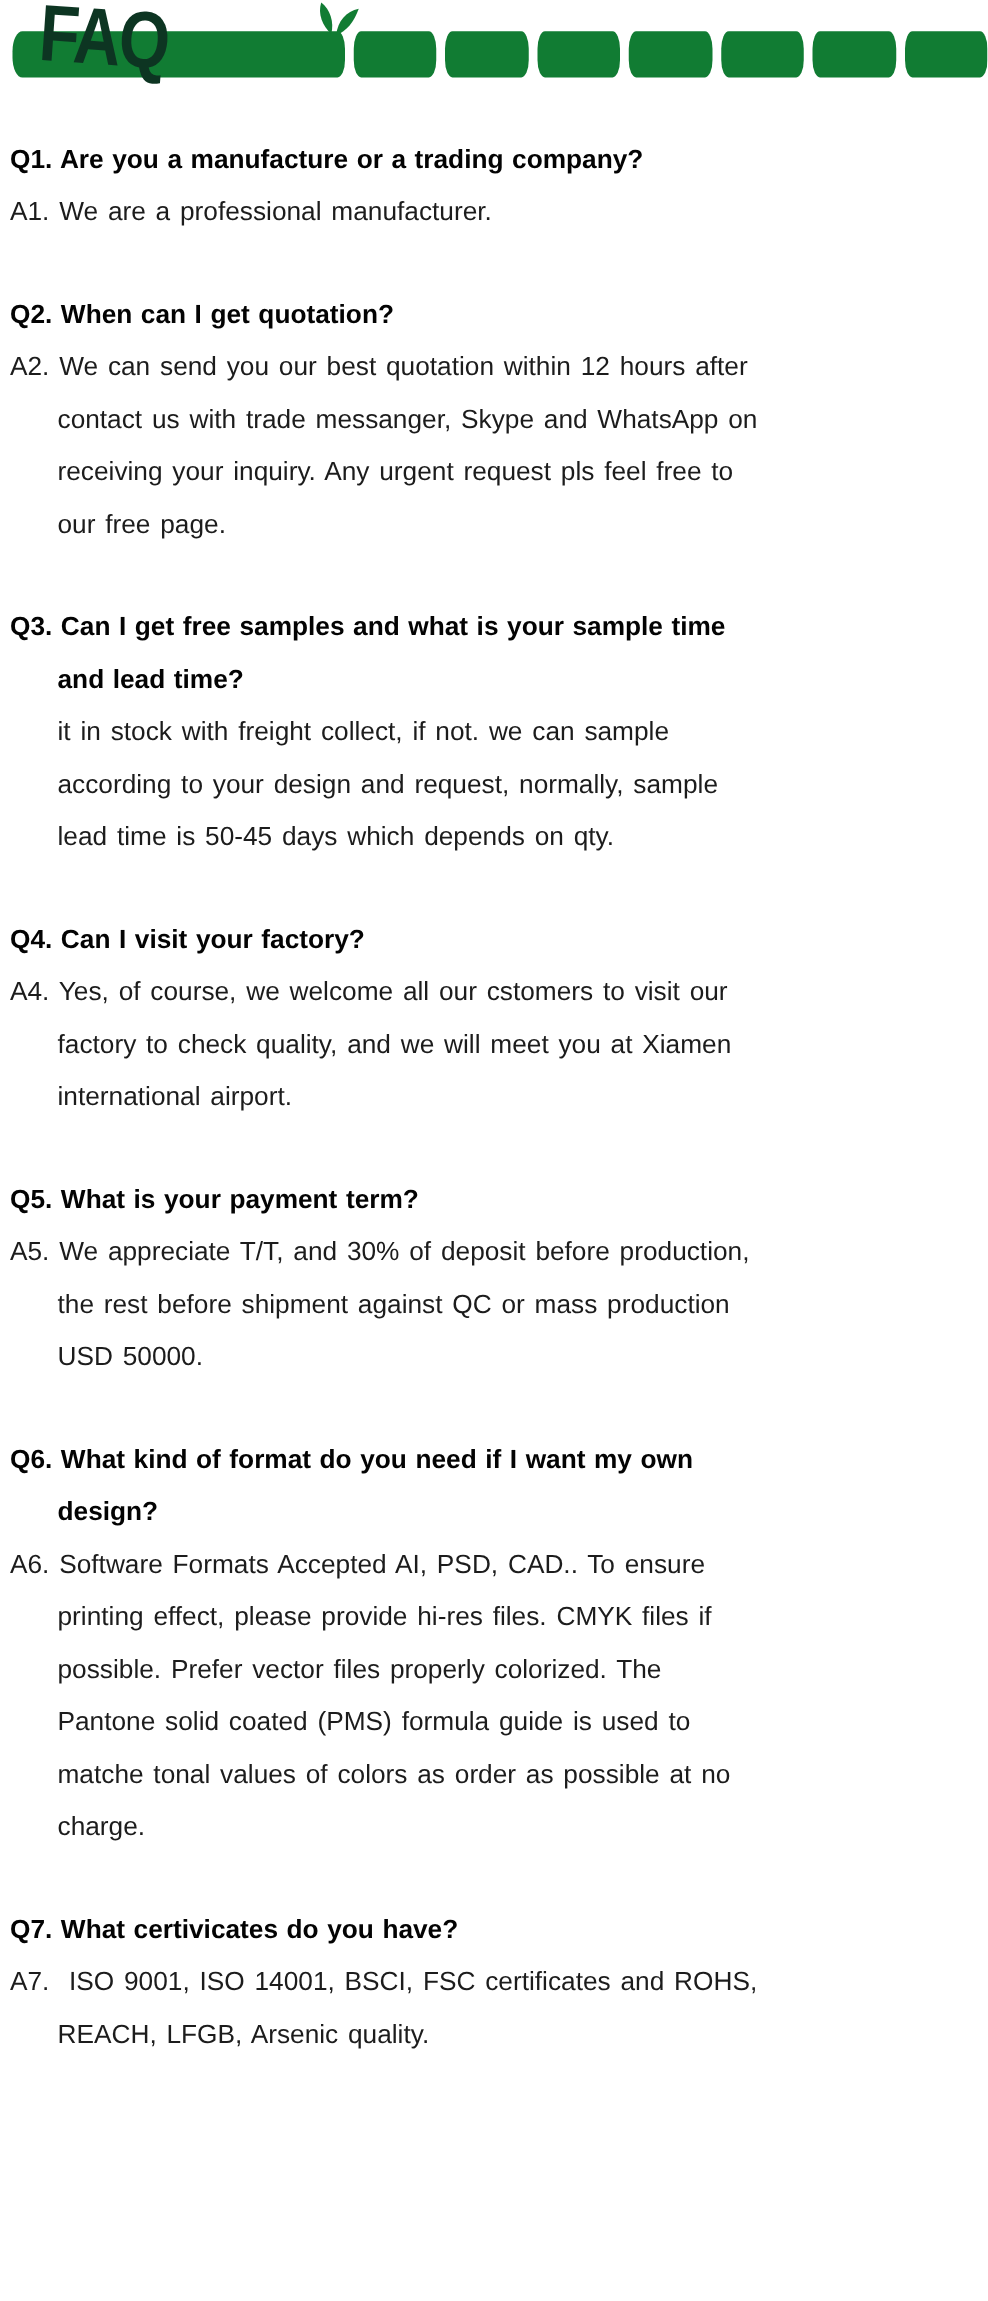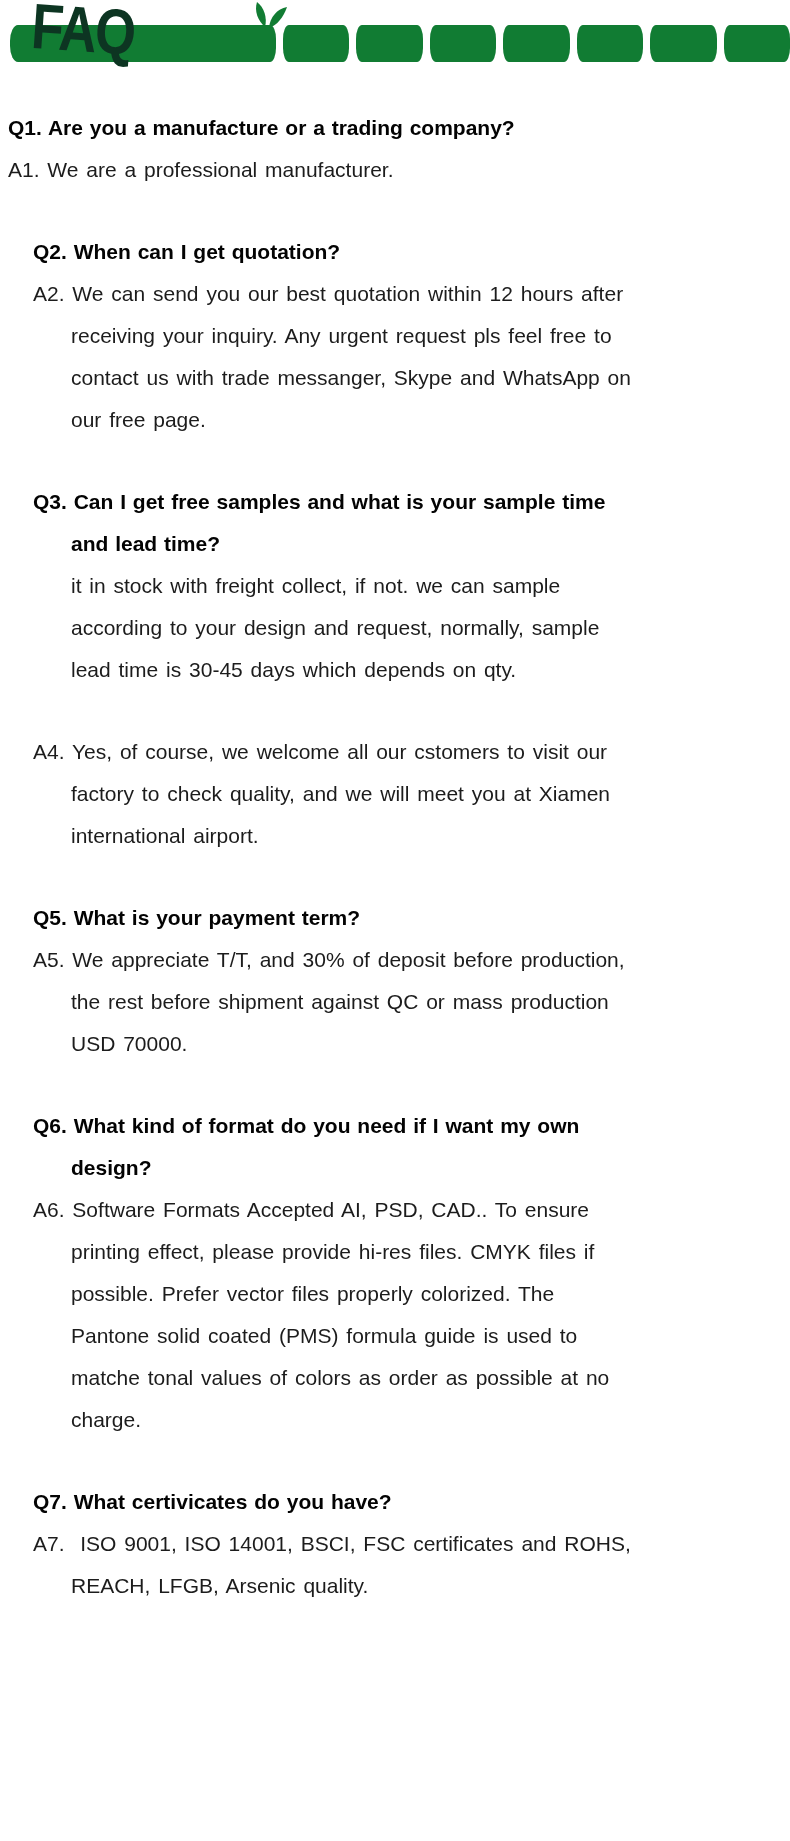--- a/index.html
+++ b/index.html
@@ -64,21 +64,21 @@
   }
 
   
   .content {
     margin-top: 44px;
     padding-left: 8px;
     padding-right: 30px;
     font-size: 21px;
     color: var(--answer-color, #1c1c1c);
   }
-  .qa + .qa { margin-top: 40px; margin-left: 25px; }
+  .qa + .qa { margin-top: 40px; }
   .line {
     line-height: 42px;
     white-space: nowrap;
   }
   .q .line {
     font-weight: bold;
     color: var(--question-color, #030303);
     word-spacing: 1px;
   }
   .a .line {
@@ -117,54 +117,57 @@
       <div class="line">A1. We are a professional manufacturer.</div>
     </div>
   </section>
 
   <section class="qa">
     <div class="q">
       <div class="line">Q2. When can I get quotation?</div>
     </div>
     <div class="a">
       <div class="line">A2. We can send you our best quotation within 12 hours after</div>
+      <div class="line cont">contact us with trade messanger, Skype and WhatsApp on</div>
       <div class="line cont">receiving your inquiry. Any urgent request pls feel free to</div>
-      <div class="line cont">contact us with trade messanger, Skype and WhatsApp on</div>
       <div class="line cont">our free page.</div>
     </div>
   </section>
 
   <section class="qa">
     <div class="q">
       <div class="line">Q3. Can I get free samples and what is your sample time</div>
       <div class="line cont">and lead time?</div>
     </div>
     <div class="a">
       <div class="line cont">it in stock with freight collect, if not. we can sample</div>
       <div class="line cont">according to your design and request, normally, sample</div>
-      <div class="line cont">lead time is 30-45 days which depends on qty.</div>
+      <div class="line cont">lead time is 50-45 days which depends on qty.</div>
     </div>
   </section>
 
   <section class="qa">
+    <div class="q">
+      <div class="line">Q4. Can I visit your factory?</div>
+    </div>
     <div class="a">
       <div class="line">A4. Yes, of course, we welcome all our cstomers to visit our</div>
       <div class="line cont">factory to check quality, and we will meet you at Xiamen</div>
       <div class="line cont">international airport.</div>
     </div>
   </section>
 
   <section class="qa">
     <div class="q">
       <div class="line">Q5. What is your payment term?</div>
     </div>
     <div class="a">
       <div class="line">A5. We appreciate T/T, and 30% of deposit before production,</div>
       <div class="line cont">the rest before shipment against QC or mass production</div>
-      <div class="line cont">USD 70000.</div>
+      <div class="line cont">USD 50000.</div>
     </div>
   </section>
 
   <section class="qa">
     <div class="q">
       <div class="line">Q6. What kind of format do you need if I want my own</div>
       <div class="line cont">design?</div>
     </div>
     <div class="a">
       <div class="line">A6. Software Formats Accepted AI, PSD, CAD.. To ensure</div>

